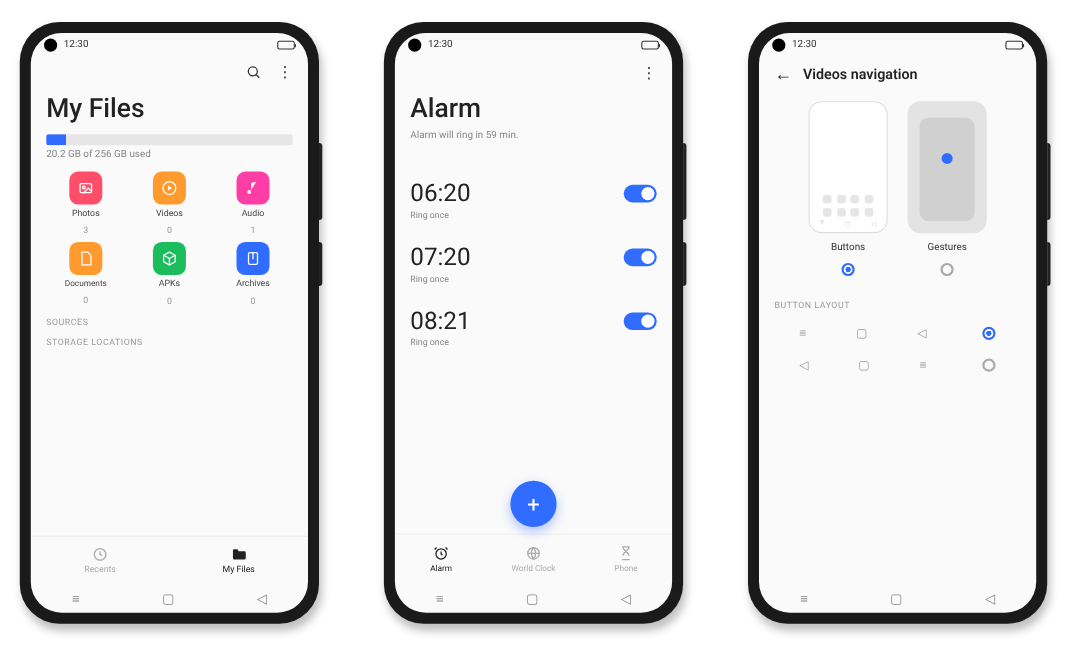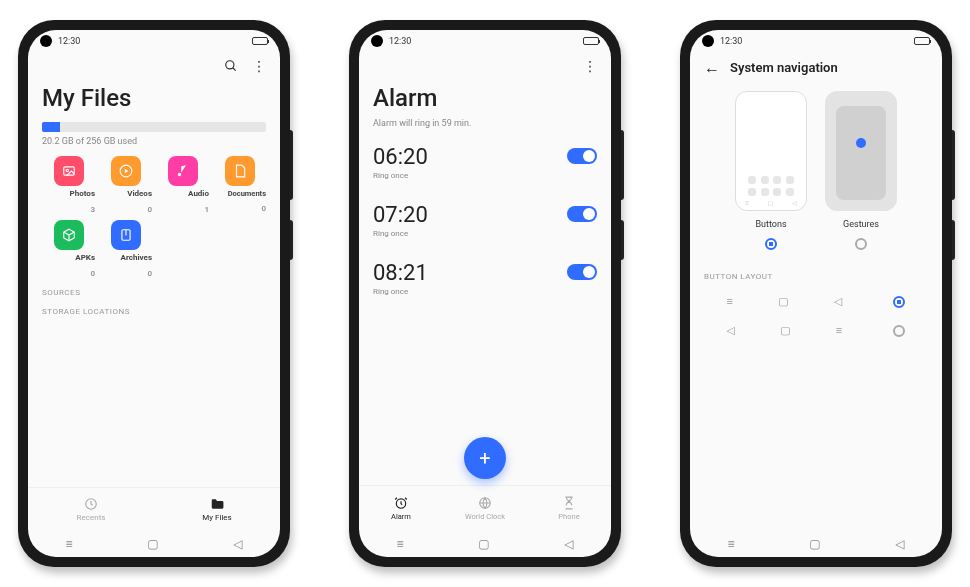--- a/index.html
+++ b/index.html
@@ -65,21 +65,21 @@
   .content { flex:1; padding:0 14px; overflow:hidden; }
 
   
   .topbar { height:28px; display:flex; align-items:center; justify-content:flex-end; gap:14px; color:#333; }
   .big-title { font-size:24px; font-weight:500; color:#222; margin:4px 0 6px; }
   .sub { font-size:9px; color:#888; }
 
   
   .progress-shell { width:100%; height:10px; background:#e6e6e6; border-radius:2px; margin:10px 0 4px; overflow:hidden;}
   .progress-fill { height:100%; background:#2f6cff; width:8%;}
-  .grid4 { display:grid; grid-template-columns:repeat(4,1fr); gap:6px 4px; margin-top:10px; text-align:right;font-weight:bold;}
+  .grid4 { display:grid; grid-template-columns:repeat(3,1fr); gap:6px 4px; margin-top:10px; text-align:center;}
   .cat .ic {
     width:30px; height:30px; border-radius:8px;
     margin:0 auto 4px; display:flex; align-items:center; justify-content:center; color:#fff;
   }
   .cat .lbl { font-size:8px; color:#444; line-height:1.1;}
   .cat .cnt { font-size:8px; color:#999; margin-top:6px;}
   .sec-head { font-size:8px; color:#999; letter-spacing:.5px; margin:10px 0 6px; text-transform:uppercase;}
   .src-row { display:flex; gap:14px; text-align:center;}
   .src .ic { width:30px; height:30px; border-radius:8px; margin:0 auto 4px; display:flex;align-items:center;justify-content:center;color:#fff;font-size:14px;}
   .src .lbl { font-size:8px; color:#444;}
@@ -263,21 +263,21 @@
       <div class="camera-hole"></div>
       <span>12:30</span>
       <div class="spacer"></div>
       <div class="battery"></div>
     </div>
     <div class="content" style="position:relative;">
       <div class="topbar">
         <span style="font-size:14px;">⋮</span>
       </div>
       <div class="big-title">Alarm</div>
-      <div class="sub" style="margin-bottom:6px;">Alarm will ring in 59 min.</div>
+      <div class="sub" style="margin-bottom:26px;">Alarm will ring in 59 min.</div>
 
       <div class="alarm-row">
         <div>
           <div class="alarm-time">06:20</div>
           <div class="alarm-sub">Ring once</div>
         </div>
         <div class="toggle"></div>
       </div>
       <div class="alarm-row">
         <div>
@@ -337,21 +337,21 @@
   <div class="screen">
     <div class="status-bar">
       <div class="camera-hole"></div>
       <span>12:30</span>
       <div class="spacer"></div>
       <div class="battery"></div>
     </div>
     <div class="content">
       <div class="back-title">
         <span style="font-size:16px;">←</span>
-        <span>System navigation</span>
+        <span>Videos navigation</span>
       </div>
 
       <div class="nav-opts">
         <div class="opt">
           <div class="mock">
             <div class="dots">
                 <span></span>
                 <span></span>
                 <span></span>
                 <span></span>

